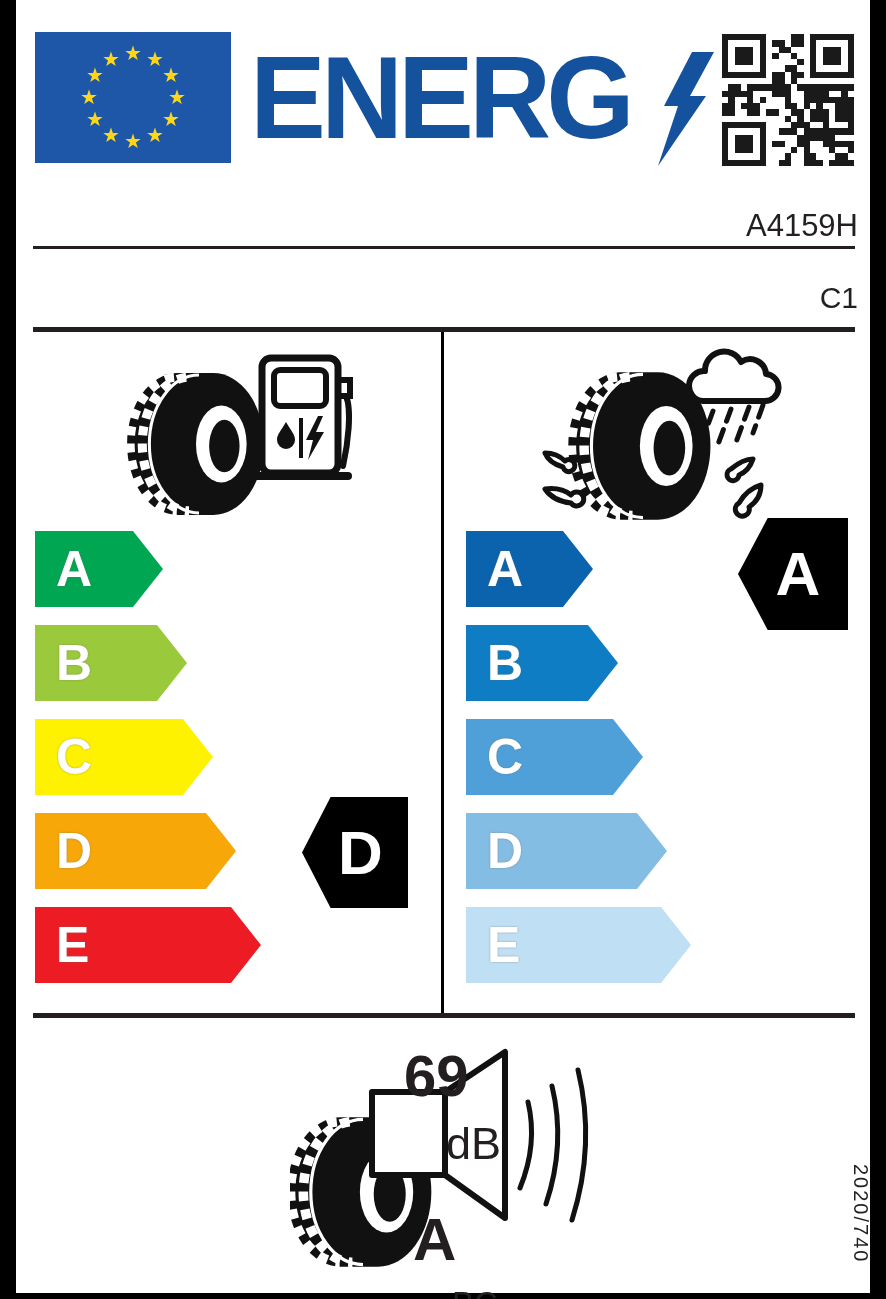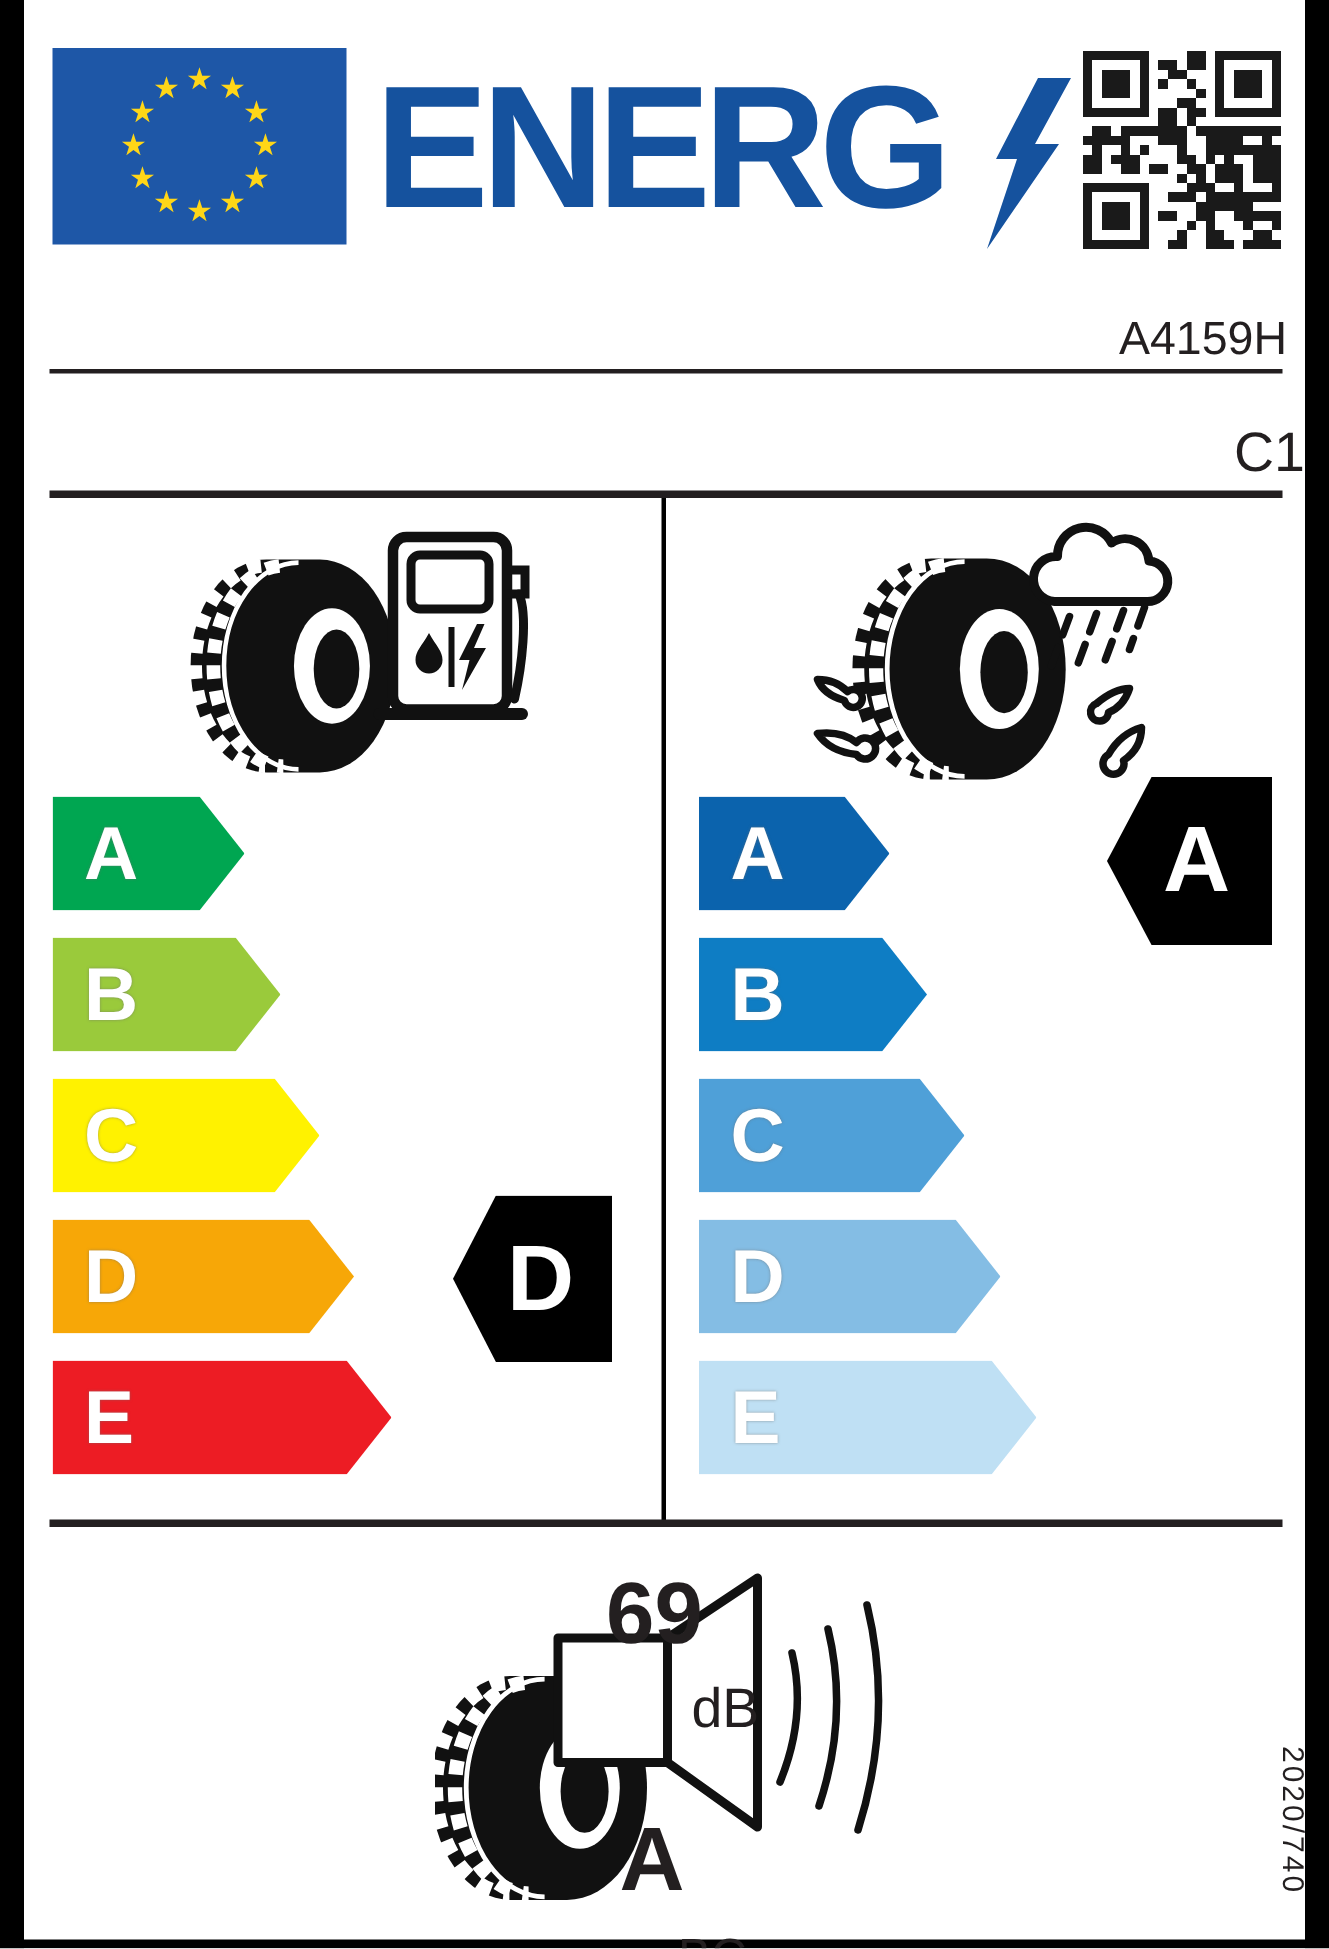--- a/index.html
+++ b/index.html
@@ -249,21 +249,21 @@
         <rect x="17" y="20" width="1" height="1"></rect>
         <rect x="18" y="20" width="1" height="1"></rect>
         <rect x="19" y="20" width="1" height="1"></rect>
         <rect x="20" y="20" width="1" height="1"></rect>
       </g>
   </svg>
 
   <div class="row-text" style="right:28px;top:208px;font-size:31px;">A4159H</div>
   <div class="hline" style="top:246px;height:3px;"></div>
 
-  <div class="row-text" style="right:16px;top:281px;font-size:37px;">C1</div>
+  <div class="row-text" style="right:28px;top:281px;font-size:30px;">C1</div>
   <div class="hline" style="top:327px;height:5px;"></div>
 
   <div id="divider"></div>
 
   <svg class="abs" style="left:120px;top:350px;" width="235" height="172" viewBox="0 0 235 172">
     <use href="#tyre" x="2" y="18" width="152" height="152"></use>
     <g stroke="#111" fill="#fff" stroke-width="7" stroke-linejoin="round">
       <rect x="142" y="8" width="76" height="115" rx="9"></rect>
       <rect x="154" y="20" width="52" height="36" rx="6" stroke-width="6"></rect>
     </g>
@@ -345,19 +345,19 @@
       <rect x="82" y="52" width="73" height="83"></rect>
     </g>
     <g stroke="#111" stroke-width="5" fill="none" stroke-linecap="round">
       <path d="M238 62 q10 42 -8 86"></path>
       <path d="M262 46 q14 58 -6 118"></path>
       <path d="M288 30 q18 74 -6 150"></path>
     </g>
   </svg>
 
   <span class="noise-txt" style="left:376px;top:1042px;font-size:58px;font-weight:bold;padding-left:28px;">69</span>
-  <span class="noise-txt" style="left:446px;top:1118px;font-size:37px;margin-left:15px;">dB</span>
+  <span class="noise-txt" style="left:446px;top:1118px;font-size:45px;">dB</span>
   <span class="noise-txt" style="left:413px;top:1205px;font-size:60px;font-weight:bold;">A</span>
   <span class="noise-txt" style="left:452px;top:1285px;font-size:33px;">BC</span>
 
   <div id="reg-text">2020/740</div>
 
 </div>
 
 </body></html>

